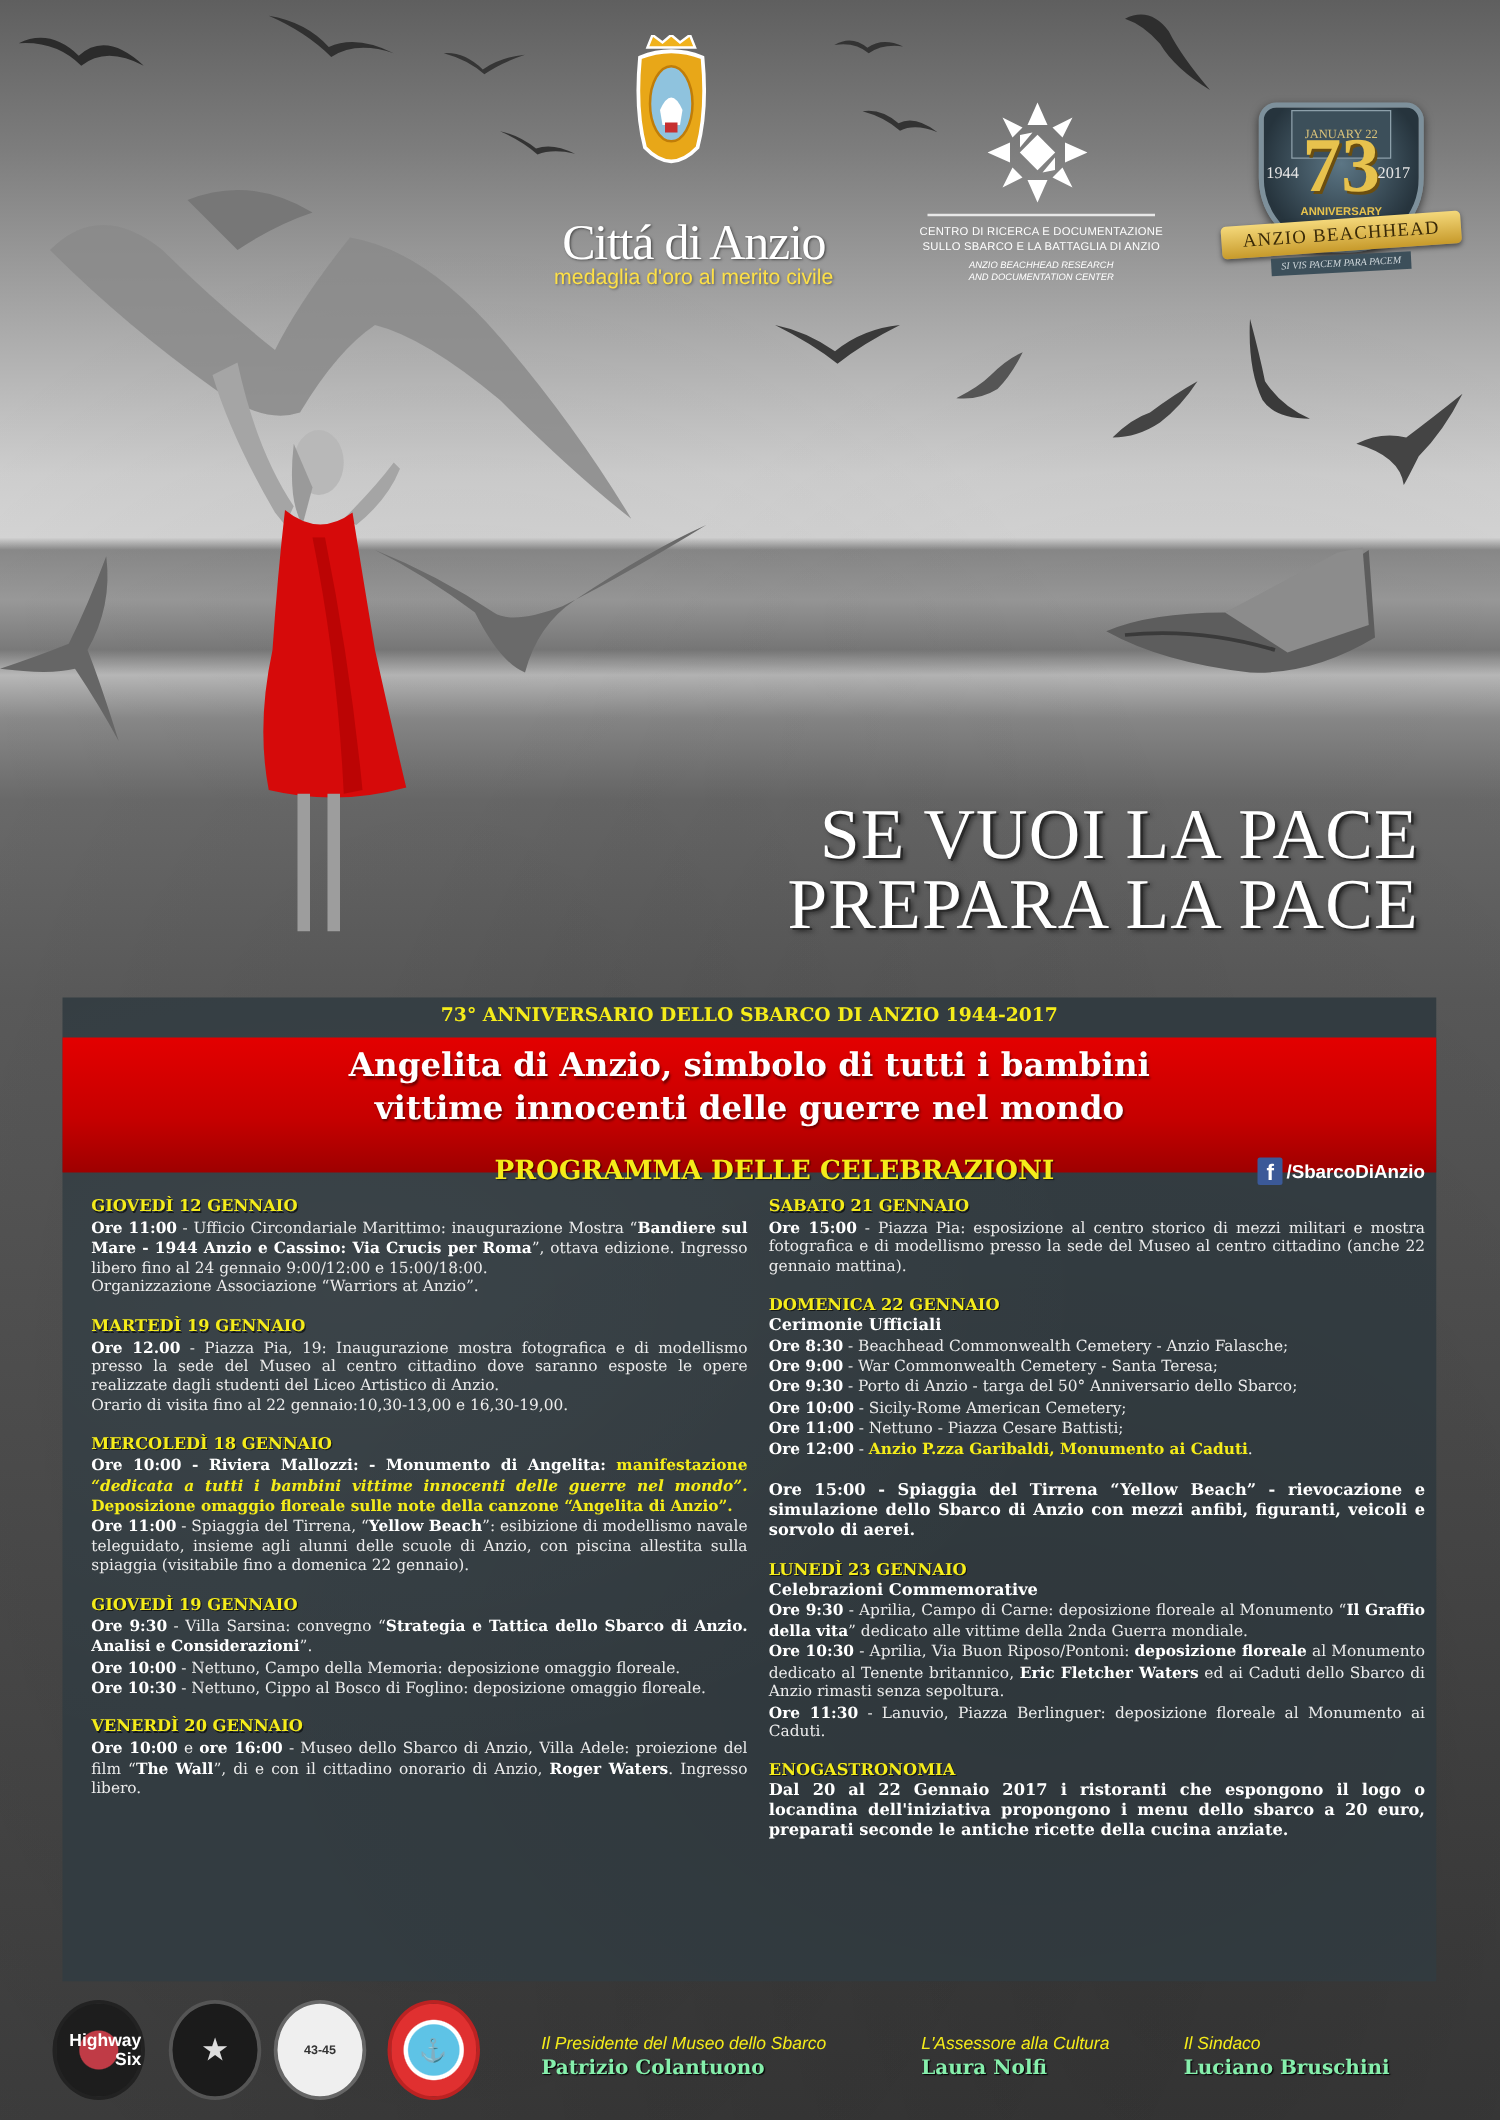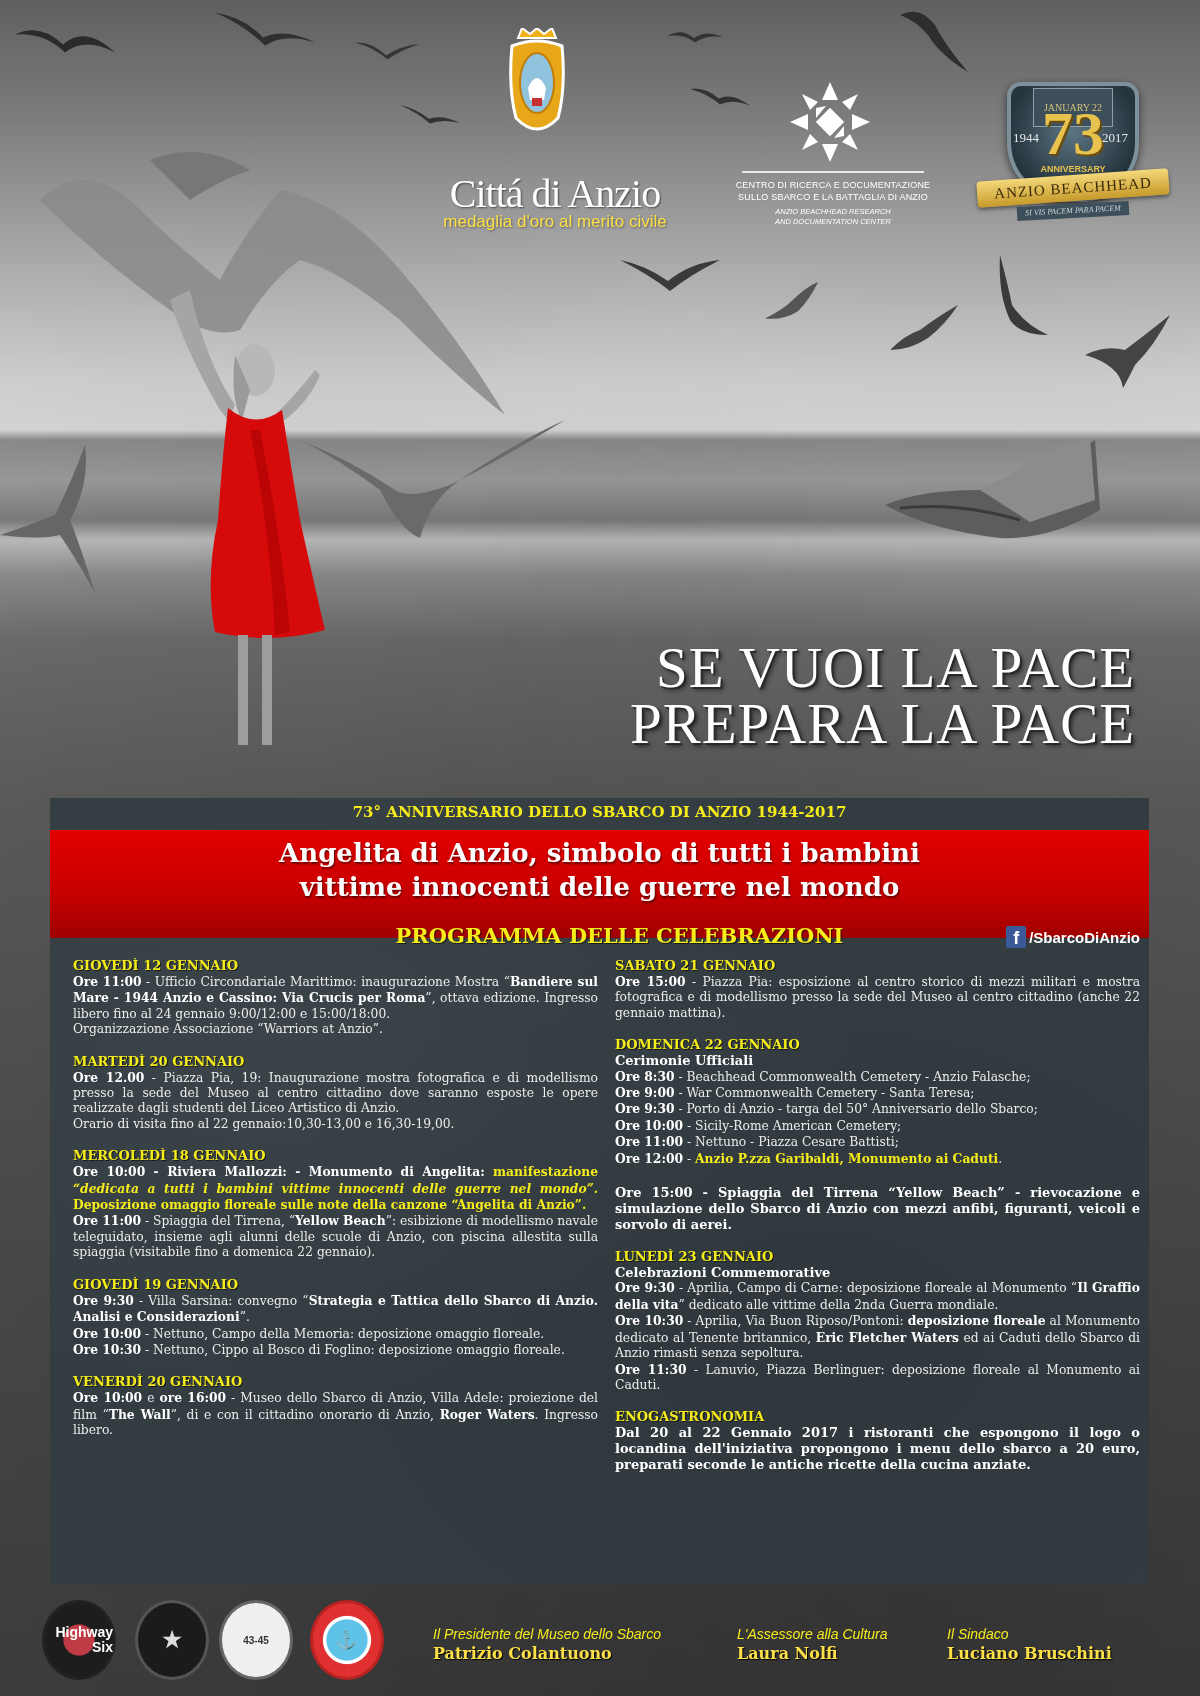--- a/index.html
+++ b/index.html
@@ -171,21 +171,21 @@
     border: 3px solid #222; display: flex; align-items: center; justify-content: center;
     font-family: "Liberation Sans", sans-serif; font-weight: bold; text-align: right;
   }
   .logo-hw { left: 42px; background: radial-gradient(circle, #c03b46 30%, #1d1d1d 32%); color: #fff; font-size: 14px; line-height: 15px; }
   .logo-para { left: 135px; background: #1b1b1b; color: #ddd; font-size: 22px; border-color: #555; }
   .logo-helm { left: 219px; background: #efefef; color: #333; font-size: 10px; border-color: #666; }
   .logo-navy { left: 310px; background: radial-gradient(circle, #5ec3e6 40%, #fff 42%, #fff 47%, #e03030 49%); color: #0f3a5a; font-size: 18px; border-color: #b22; }
 
   .sign { position: absolute; top: 1626px; }
   .sign-role { font-family: "Liberation Sans", sans-serif; font-style: italic; color: #f5ec1a; font-size: 14px; }
-  .sign-name { font-family: "DejaVu Serif", serif; font-weight: bold; color: #fde047; font-size: 16px; margin-top: 2px; text-shadow: 1px 1px 1px #000; }
+  .sign-name { font-family: "DejaVu Serif", serif; font-weight: bold; color: #86efac; font-size: 16px; margin-top: 2px; text-shadow: 1px 1px 1px #000; }
 </style>
 </head>
 <body>
 
 <div class="bg"></div>
 
 <div class="bird" style="left:15px;top:20px;width:100px;height:45px;">
   <svg viewBox="0 0 100 40">
       <path d="M0 12 Q25 0 48 22 Q70 2 100 30 Q70 14 50 30 Q30 10 0 12Z" fill="#2b2b2b"></path>
     </svg></div>
@@ -331,21 +331,21 @@
     <span>/SbarcoDiAnzio</span>
   </div>
 
   <div class="col left">
     <div class="day">
       <div class="day-title">GIOVEDÌ 12 GENNAIO</div>
       <div class="para"><span class="b">Ore 11:00</span><span> - Ufficio Circondariale Marittimo: inaugurazione Mostra “</span><span class="b">Bandiere sul Mare - 1944 Anzio e Cassino: Via Crucis per Roma</span><span>”, ottava edizione. Ingresso libero fino al 24 gennaio 9:00/12:00 e 15:00/18:00.</span></div>
       <div>Organizzazione Associazione “Warriors at Anzio”.</div>
     </div>
     <div class="day">
-      <div class="day-title">MARTEDÌ 20 GENNAIO</div>
+      <div class="day-title">MARTEDÌ 19 GENNAIO</div>
       <div class="para"><span class="b">Ore 12.00</span><span> - Piazza Pia, 19: Inaugurazione mostra fotografica e di modellismo presso la sede del Museo al centro cittadino dove saranno esposte le opere realizzate dagli studenti del Liceo Artistico di Anzio.</span></div>
       <div>Orario di visita fino al 22 gennaio:10,30-13,00 e 16,30-19,00.</div>
     </div>
     <div class="day">
       <div class="day-title">MERCOLEDÌ 18 GENNAIO</div>
       <div class="para"><span class="b">Ore 10:00</span><span class="b"> - Riviera Mallozzi: - Monumento di Angelita: </span><span class="y">manifestazione</span> <span class="yi">“dedicata a tutti i bambini vittime innocenti delle guerre nel mondo”.</span> <span class="y">Deposizione omaggio floreale sulle note della canzone “Angelita di Anzio”.</span></div>
       <div class="para"><span class="b">Ore 11:00</span><span> - Spiaggia del Tirrena, “</span><span class="b">Yellow Beach</span><span>”: esibizione di modellismo navale teleguidato, insieme agli alunni delle scuole di Anzio, con piscina allestita sulla spiaggia (visitabile fino a domenica 22 gennaio).</span></div>
     </div>
     <div class="day">
       <div class="day-title">GIOVEDÌ 19 GENNAIO</div>

